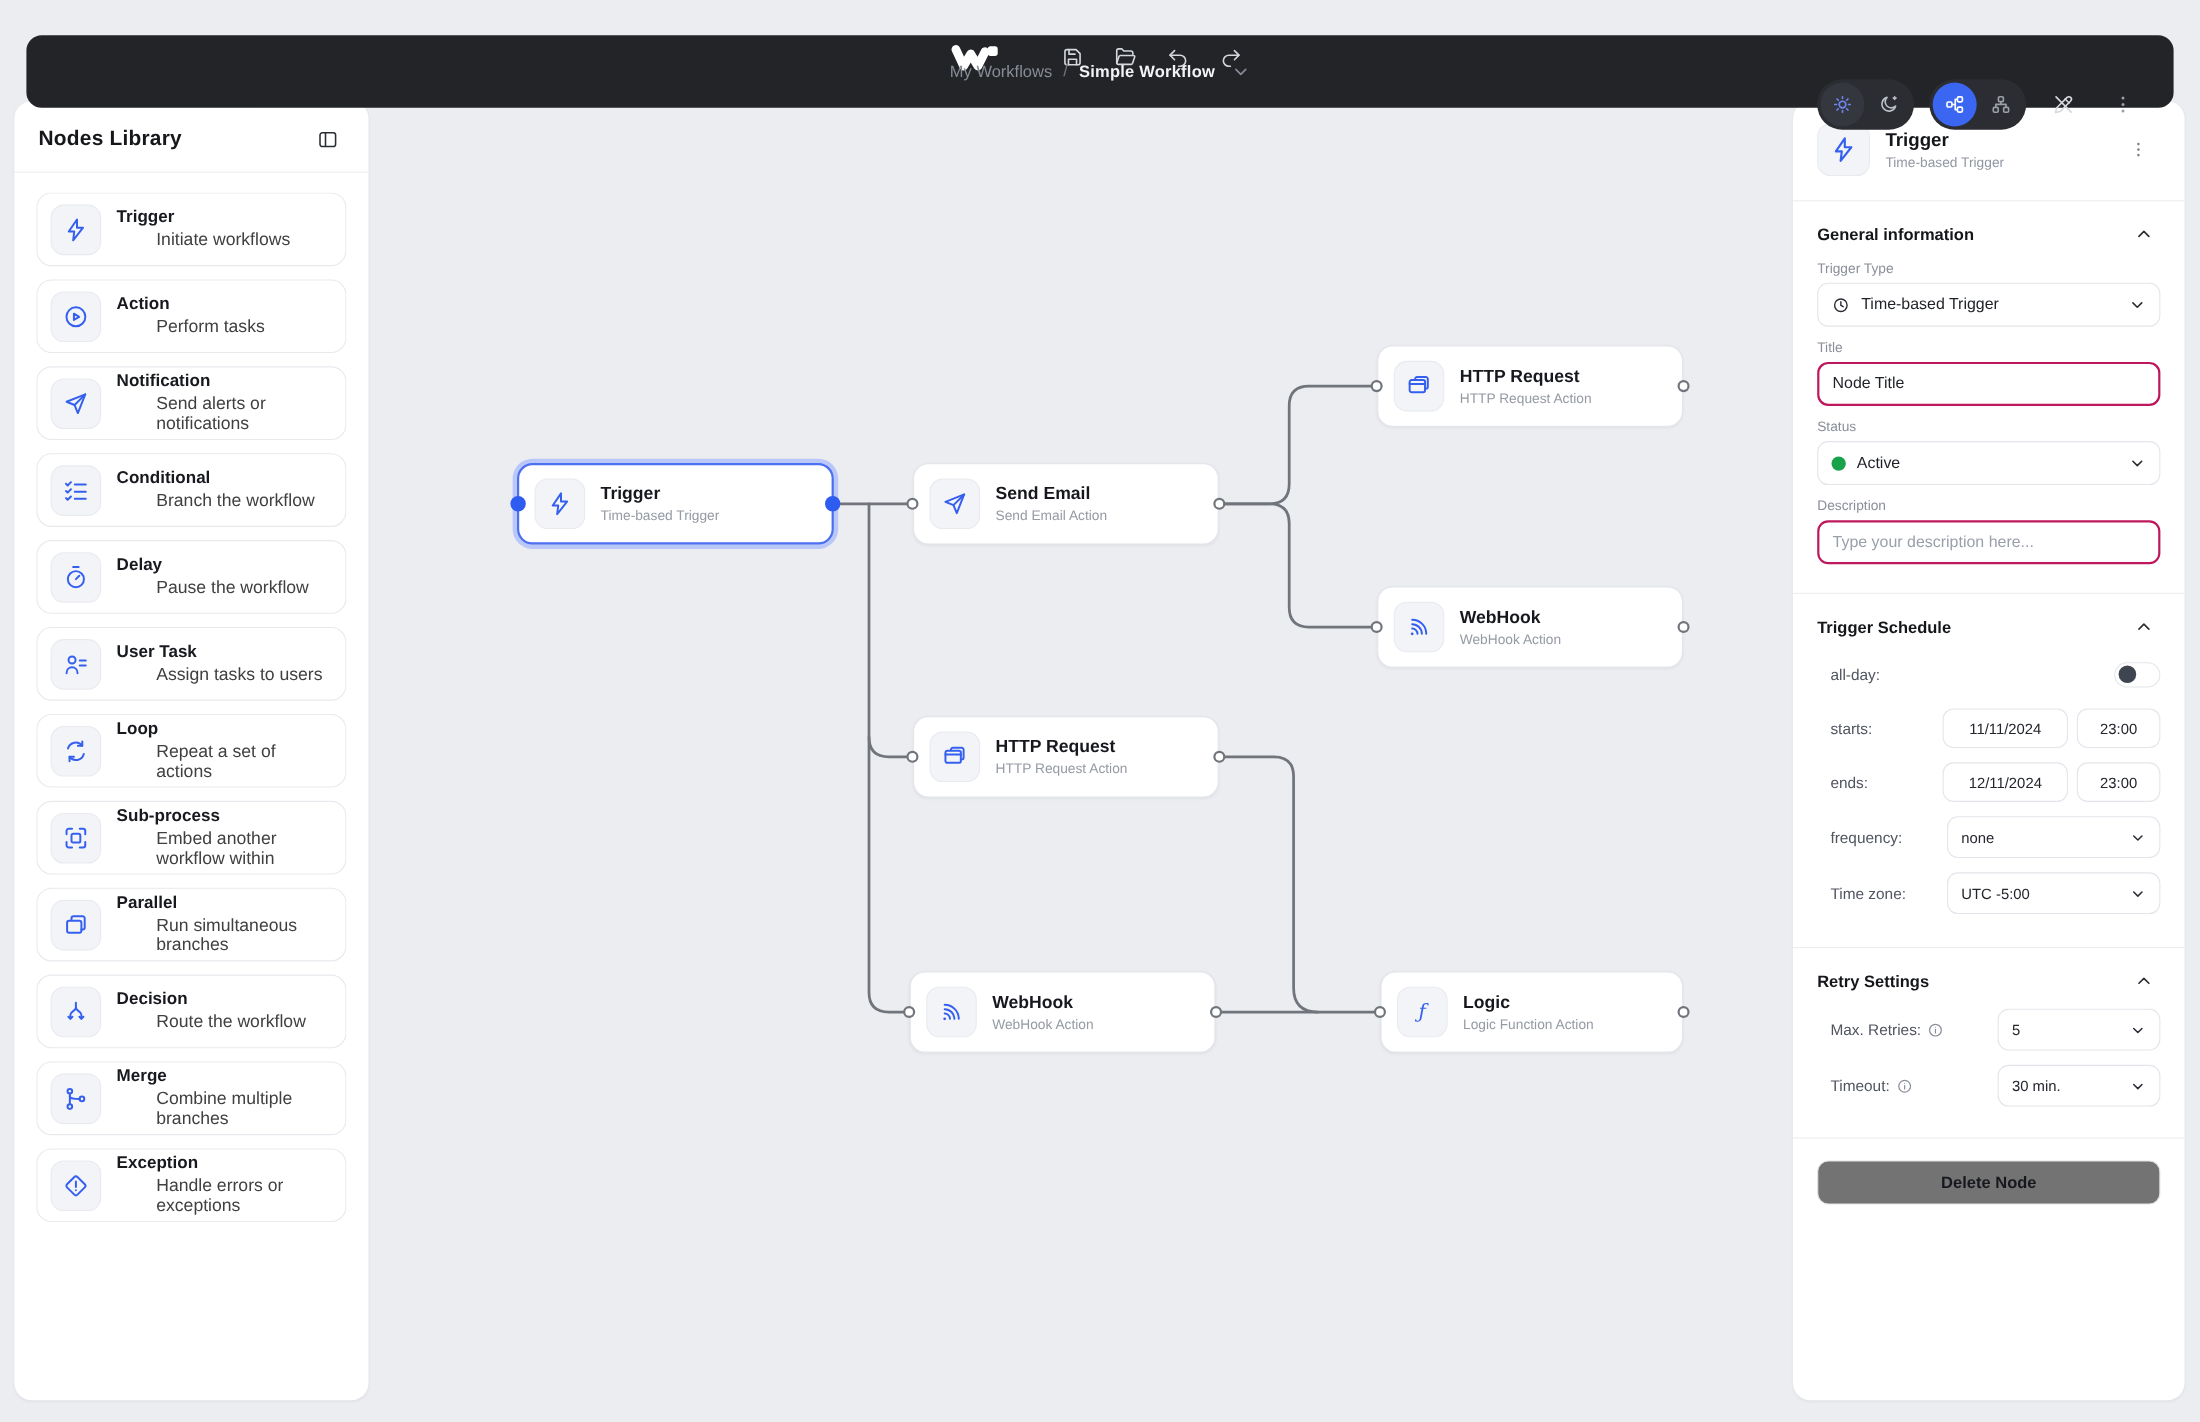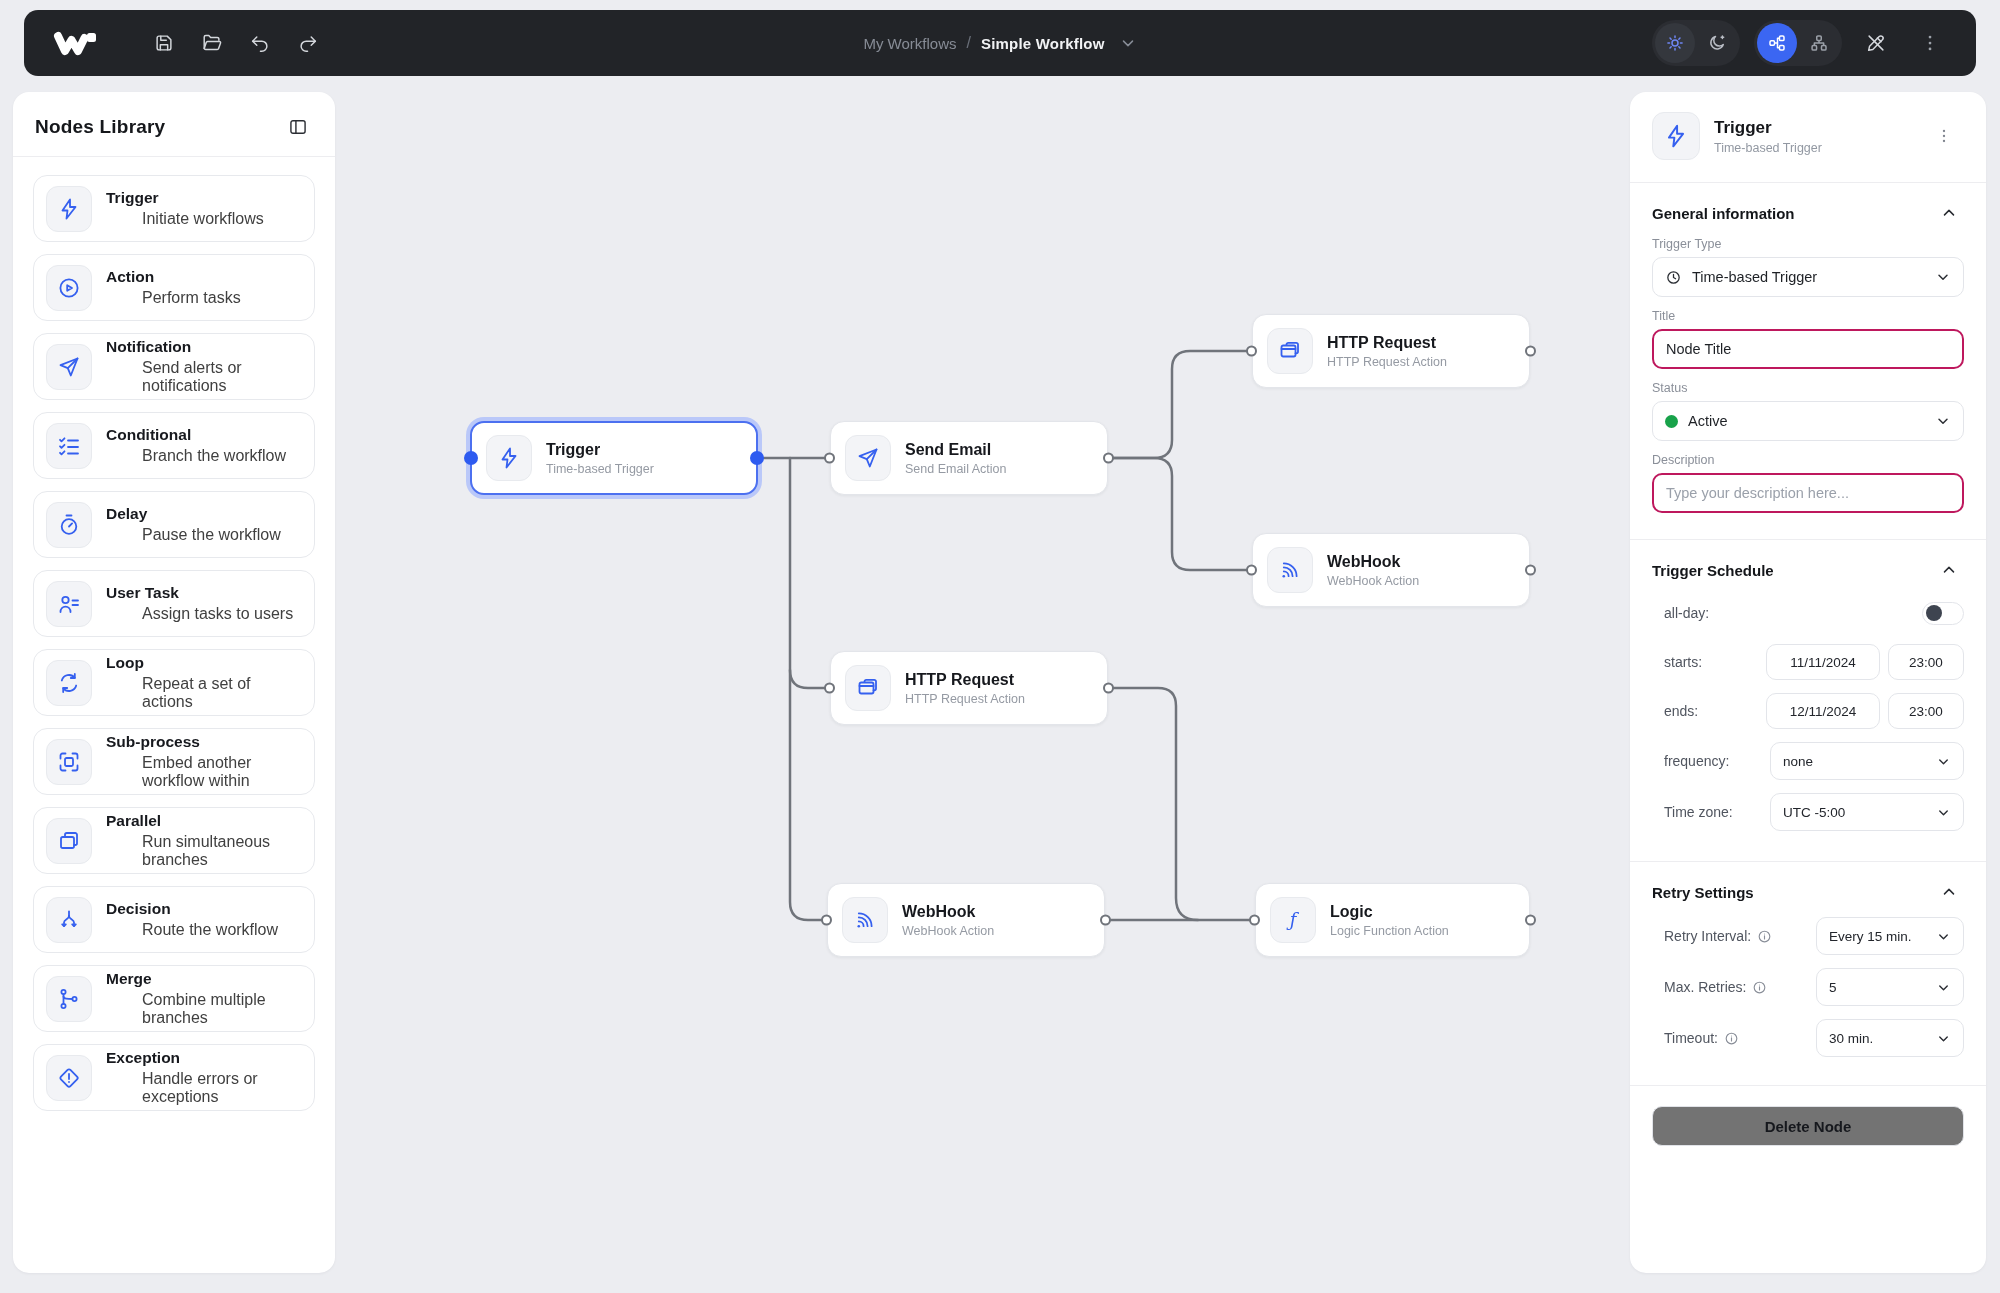--- a/index.html
+++ b/index.html
@@ -1,22 +1,22 @@
 <!DOCTYPE html>
 <html><head>
 <meta charset="utf-8">
 <style>
   * { margin:0; padding:0; box-sizing:border-box; }
   html,body { width:2000px; height:1293px; overflow:hidden; }
   body { font-family:"Liberation Sans", sans-serif; background:#ecedf1; position:relative; }
   svg { display:block; }
 
   
-  .topbar { position:absolute; left:24px; right:24px; top:10px; height:66px; background:#222428;
-            border-radius:14px; display:flex; align-items:center; padding:0 26px; z-index:30; }
+  .topbar { position:absolute; left:24px; right:24px; top:32px; height:66px; background:#222428;
+            border-radius:14px; display:flex; align-items:center; padding:0 26px; z-index:30;flex-direction:column; }
   .tb-left { display:flex; align-items:center; gap:8px; }
   .logo { width:58px; height:30px; margin-right:28px; display:flex; align-items:center; }
   .icon-btn { width:40px; height:40px; border-radius:10px; display:flex; align-items:center; justify-content:center;
               color:#d4d7dc; cursor:pointer; background:transparent; border:none; }
   .icon-btn svg { width:22px; height:22px; }
   .tb-center { position:absolute; left:0; right:0; top:0; bottom:0; display:flex; align-items:center; justify-content:center;
                gap:10px; pointer-events:none; font-size:15px; }
   .tb-center > * { pointer-events:auto; }
   .crumb-parent { color:#878c96; }
   .crumb-sep { color:#6b707a; font-size:16px; }
@@ -613,38 +613,20 @@
     <div class="sec-head">
       <div class="sec-title">Retry Settings</div>
       <button class="sec-chevron">
         <svg viewBox="0 0 24 24" fill="none" stroke="currentColor" stroke-width="2" stroke-linecap="round" stroke-linejoin="round">
             <path d="M6 14.5l6-6 6 6"></path>
           </svg>
       </button>
     </div>
     <div class="srow">
       <span class="srow-label">
-          <span>Retry Interval:</span>
-        <svg class="info-i" viewBox="0 0 24 24" fill="none" stroke="currentColor" stroke-width="1.8" stroke-linecap="round">
-            <circle cx="12" cy="12" r="8.5"></circle>
-            <path d="M12 11v5"></path>
-            <circle cx="12" cy="7.8" r="0.8" fill="currentColor" stroke="none"></circle>
-          </svg>
-      </span>
-      <div class="srow-right">
-        <div class="mini-select retry">
-          <span>Every 15 min.</span>
-          <svg class="chev" viewBox="0 0 24 24" fill="none" stroke="currentColor" stroke-width="2.2" stroke-linecap="round" stroke-linejoin="round">
-              <path d="M6 9.5l6 6 6-6"></path>
-            </svg>
-        </div>
-      </div>
-    </div>
-    <div class="srow">
-      <span class="srow-label">
           <span>Max. Retries:</span>
         <svg class="info-i" viewBox="0 0 24 24" fill="none" stroke="currentColor" stroke-width="1.8" stroke-linecap="round">
             <circle cx="12" cy="12" r="8.5"></circle>
             <path d="M12 11v5"></path>
             <circle cx="12" cy="7.8" r="0.8" fill="currentColor" stroke="none"></circle>
           </svg>
       </span>
       <div class="srow-right">
         <div class="mini-select retry">
           <span>5</span>

